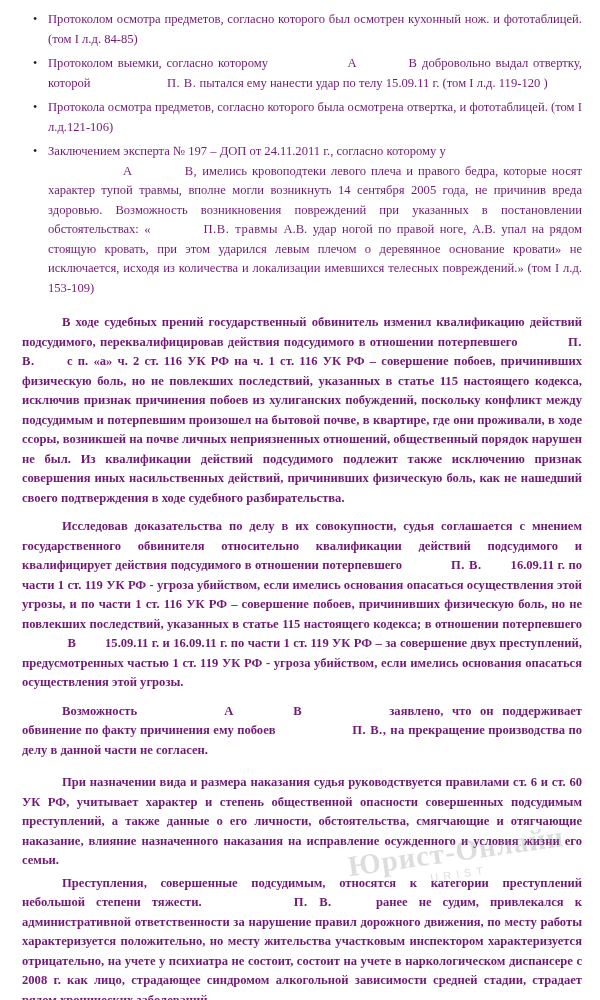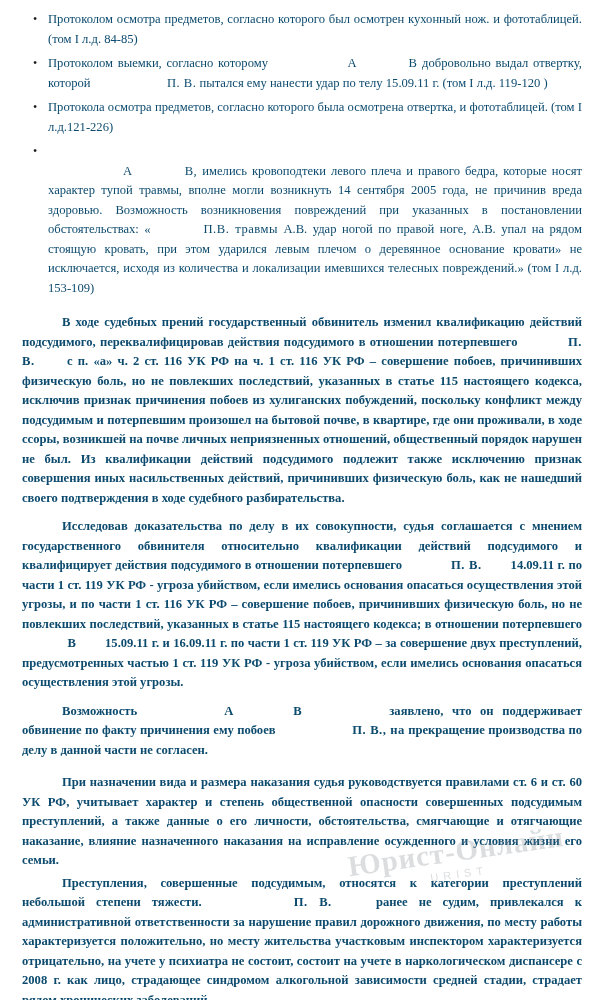--- a/index.html
+++ b/index.html
@@ -36,21 +36,21 @@
   }
   .bullet-text {
     flex: 1 1 auto;
   }
   p {
     margin: 0 0 3px 0;
     text-align: justify;
     text-justify: inter-word;
     font-size: 12.6px;
     line-height: 19.5px;
-    color: #0c4a6e;
+    color: #701a75;
   }
   p.indent {
     text-indent: 40px;
     font-weight: bold;
   }
   .gap-small { height: 6px; }
   .gap-mid { height: 10px; }
   .nm {
     
     letter-spacing: 0.5px;
@@ -109,28 +109,29 @@
         <span class="sp-wide"></span>
         <span class="nm">П. В.</span>
         <span>пытался ему нанести удар по телу 15.09.11 г. (том I л.д. 119-120 )</span>
       </p>
     </div>
   </div>
 
   <div class="bullet-block">
     <div class="bullet-mark">•</div>
     <div class="bullet-text">
-      <p>Протокола осмотра предметов, согласно которого была осмотрена отвертка, и фототаблицей. (том I л.д.121-226)</p>
+      <p>Протокола осмотра предметов, согласно которого была осмотрена отвертка, и фототаблицей. (том I л.д.121-106)</p>
     </div>
   </div>
 
   <div class="bullet-block">
     <div class="bullet-mark">•</div>
     <div class="bullet-text">
       <p>
+        <span>Заключением эксперта № 197 – ДОП от 24.11.2011 г., согласно которому у</span>
         <br>
         <span class="sp-wide"></span>
         <span class="nm">А</span>
         <span class="sp-med"></span>
         <span class="nm">В,</span>
         <span>имелись кровоподтеки левого плеча и правого бедра, которые носят характер тупой травмы, вполне могли возникнуть 14 сентября 2005 года, не причинив вреда здоровью. Возможность возникновения повреждений при указанных в постановлении обстоятельствах: «</span>
         <span class="sp-med"></span>
         <span class="nm">П.В. травмы</span>
         <span>А.В. удар ногой по правой ноге, А.В. упал на рядом стоящую кровать, при этом ударился левым плечом о деревянное основание кровати» не исключается, исходя из количества и локализации имевшихся телесных повреждений.» (том I л.д. 153-109)</span>
       </p>
@@ -147,21 +148,21 @@
     <span>с п. «а» ч. 2 ст. 116 УК РФ на ч. 1 ст. 116 УК РФ – совершение побоев, причинивших физическую боль, но не повлекших последствий, указанных в статье 115 настоящего кодекса, исключив признак причинения побоев из хулиганских побуждений, поскольку конфликт между подсудимым и потерпевшим произошел на бытовой почве, в квартире, где они проживали, в ходе ссоры, возникшей на почве личных неприязненных отношений, общественный порядок нарушен не был. Из квалификации действий подсудимого подлежит также исключению признак совершения иных насильственных действий, причинивших физическую боль, как не нашедший своего подтверждения в ходе судебного разбирательства.</span>
   </p>
 
   <div class="gap-small"></div>
 
   <p class="indent">
     <span>Исследовав доказательства по делу в их совокупности, судья соглашается с мнением государственного обвинителя относительно квалификации действий подсудимого и квалифицирует действия подсудимого в отношении потерпевшего</span>
     <span class="sp-med"></span>
     <span class="nm">П. В.</span>
     <span class="sp-small"></span>
-    <span>14.09.11 г. по части 1 ст. 119 УК РФ - угроза убийством, если имелись основания опасаться осуществления этой угрозы, и по части 1 ст. 116 УК РФ – совершение побоев, причинивших физическую боль, но не повлекших последствий, указанных в статье 115 настоящего кодекса; в отношении потерпевшего</span>
+    <span>16.09.11 г. по части 1 ст. 119 УК РФ - угроза убийством, если имелись основания опасаться осуществления этой угрозы, и по части 1 ст. 116 УК РФ – совершение побоев, причинивших физическую боль, но не повлекших последствий, указанных в статье 115 настоящего кодекса; в отношении потерпевшего</span>
     <span class="sp-med"></span>
     <span class="nm">В</span>
     <span class="sp-small"></span>
     <span>15.09.11 г. и 16.09.11 г. по части 1 ст. 119 УК РФ – за совершение двух преступлений, предусмотренных частью 1 ст. 119 УК РФ - угроза убийством, если имелись основания опасаться осуществления этой угрозы.</span>
   </p>
 
   <div class="gap-small"></div>
 
   <p class="indent">
     <span>Возможность</span>

